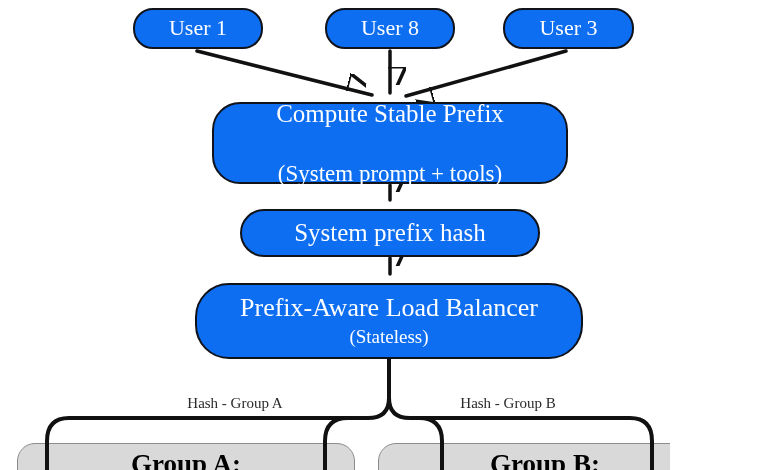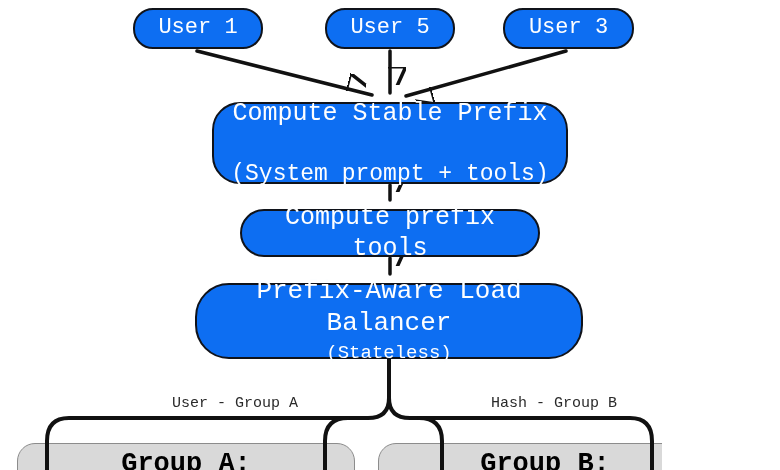--- a/index.html
+++ b/index.html
@@ -1,18 +1,18 @@
 <!DOCTYPE html>
 <html><head>
 <meta charset="utf-8">
 <style>
   html,body{margin:0;padding:0;background:#ffffff;}
   .canvas{
     position:relative;width:662px;height:470px;overflow:hidden;
-    background:#ffffff;font-family:Liberation Mono, monospace;
+    background:#ffffff;font-family:Liberation Serif, serif;padding-left:8px;
   }
   .node{
     position:absolute;display:flex;flex-direction:column;align-items:center;
     justify-content:center;box-sizing:border-box;text-align:center;z-index:3;
   }
   .node.blue{
     background:#0d6ef2;border:2px solid #10131a;color:#fdfeff;
   }
   .node.gray{
     background:#d9d9d9;border:1.5px solid #8c8c8c;color:#000;z-index:1;
@@ -37,48 +37,48 @@
 </style>
 </head>
 <body>
 
 <div class="canvas">
 
   <div class="node blue" style="left:133px;top:8px;width:130px;height:41px;border-radius:20px;">
     <span class="lbl-lg">User 1</span>
   </div>
   <div class="node blue" style="left:325px;top:8px;width:130px;height:41px;border-radius:20px;">
-    <span class="lbl-lg">User 5</span>
+    <span class="lbl-lg">User 8</span>
   </div>
   <div class="node blue" style="left:503px;top:8px;width:131px;height:41px;border-radius:20px;text-align:right;">
     <span class="lbl-lg">User 3</span>
   </div>
 
   <div class="node blue" style="left:212px;top:102px;width:356px;height:82px;border-radius:28px;gap:3px;">
     <span class="lbl-xl">Compute Stable Prefix</span>
     <span class="lbl-md">(System prompt + tools)</span>
   </div>
 
   <div class="node blue" style="left:240px;top:209px;width:300px;height:48px;border-radius:24px;">
-    <span class="lbl-xl">Compute prefix tools</span>
+    <span class="lbl-xl">System prefix hash</span>
   </div>
 
   <div class="node blue" style="left:195px;top:283px;width:388px;height:76px;border-radius:34px;gap:2px;">
     <span class="lbl-xxl">Prefix-Aware Load Balancer</span>
     <span class="lbl-sm">(Stateless)</span>
   </div>
 
   <div class="node gray" style="left:17px;top:443px;width:338px;height:60px;border-radius:18px;"></div>
   <div class="node gray" style="left:378px;top:443px;width:334px;height:60px;border-radius:18px;"></div>
 
   <div class="group-label" style="left:186px;top:449px;">Group A:</div>
   <div class="group-label" style="left:545px;top:449px;">Group B:</div>
 
-  <div class="hash-label" style="left:235px;top:395px;">User - Group A</div>
-  <div class="hash-label" style="left:554px;top:395px;">Hash - Group B</div>
+  <div class="hash-label" style="left:235px;top:395px;">Hash - Group A</div>
+  <div class="hash-label" style="left:508px;top:395px;">Hash - Group B</div>
 
   <svg class="wires" width="780" height="470" viewBox="0 0 780 470">
     <defs>
       <marker id="ah" markerWidth="5.2" markerHeight="5.2" refX="7.5" refY="4.5" orient="auto" markerUnits="strokeWidth">
         <path d="M0,0 L10,4.5 L0,9 Z" fill="#111111" stroke="none"></path>
       </marker>
     </defs>
 
     <path class="arrow" d="M197,51 L372,95" marker-end="url(#ah)"></path>
     <path class="arrow" d="M390,51 L390,93" marker-end="url(#ah)"></path>

